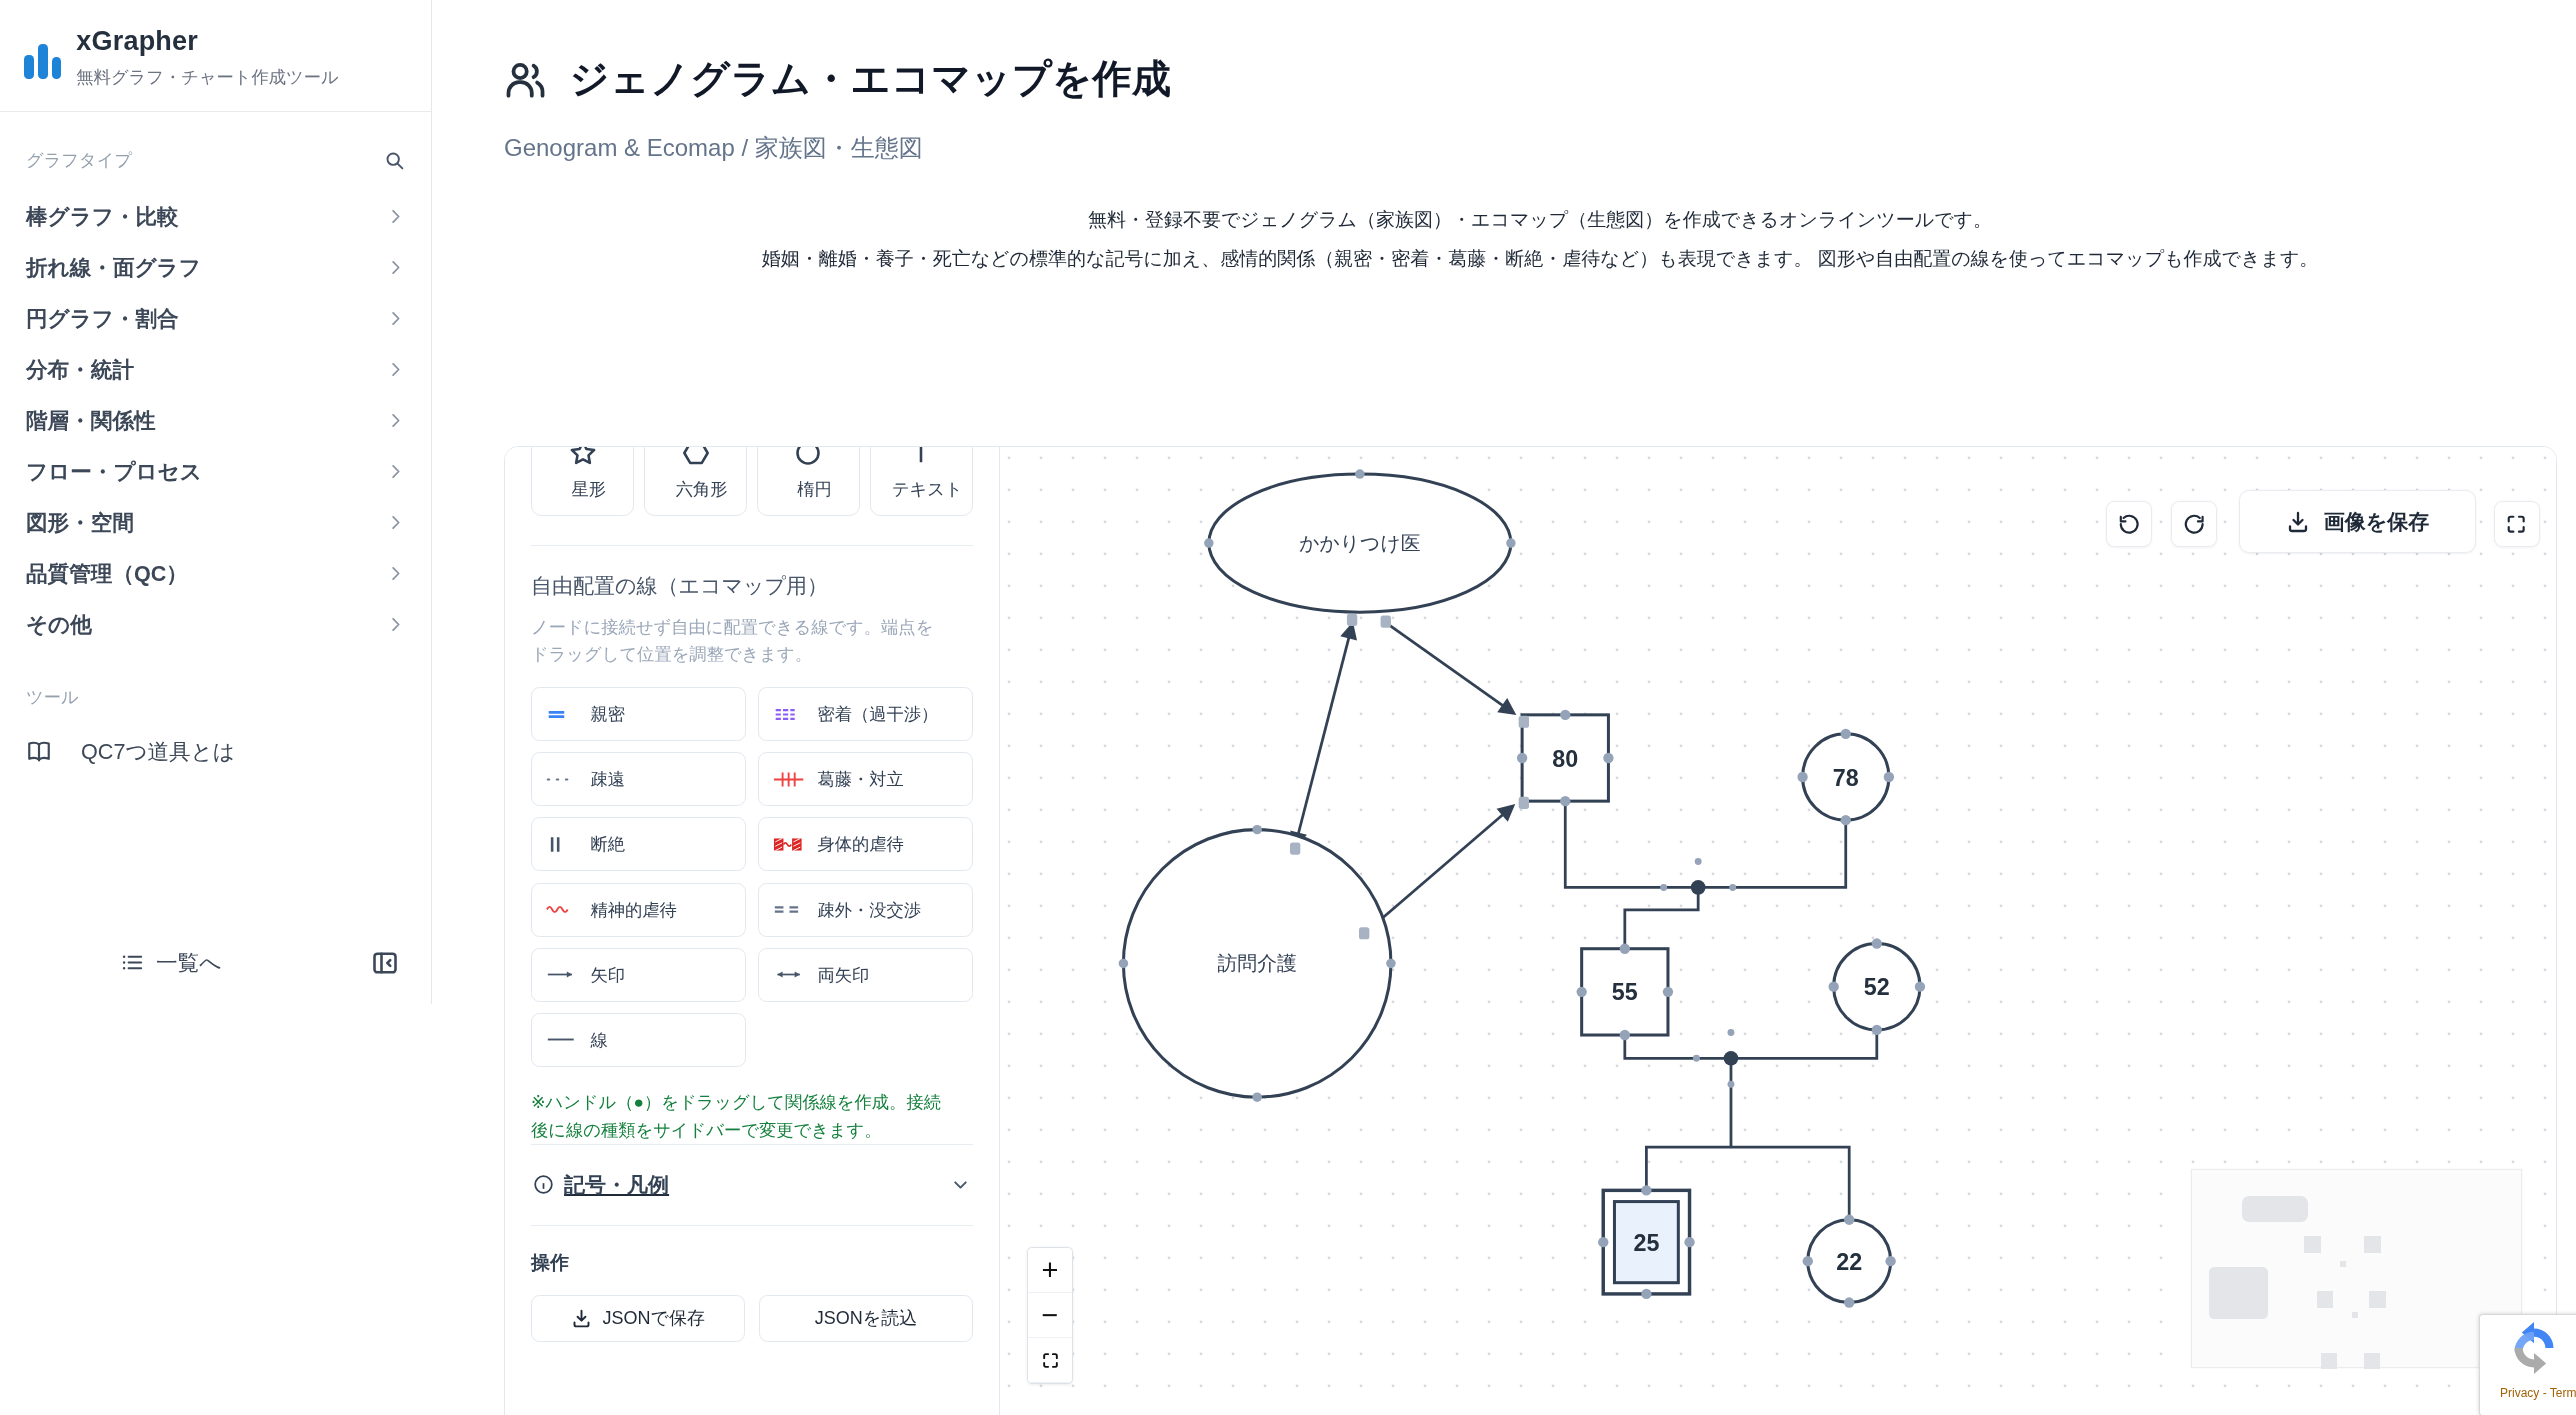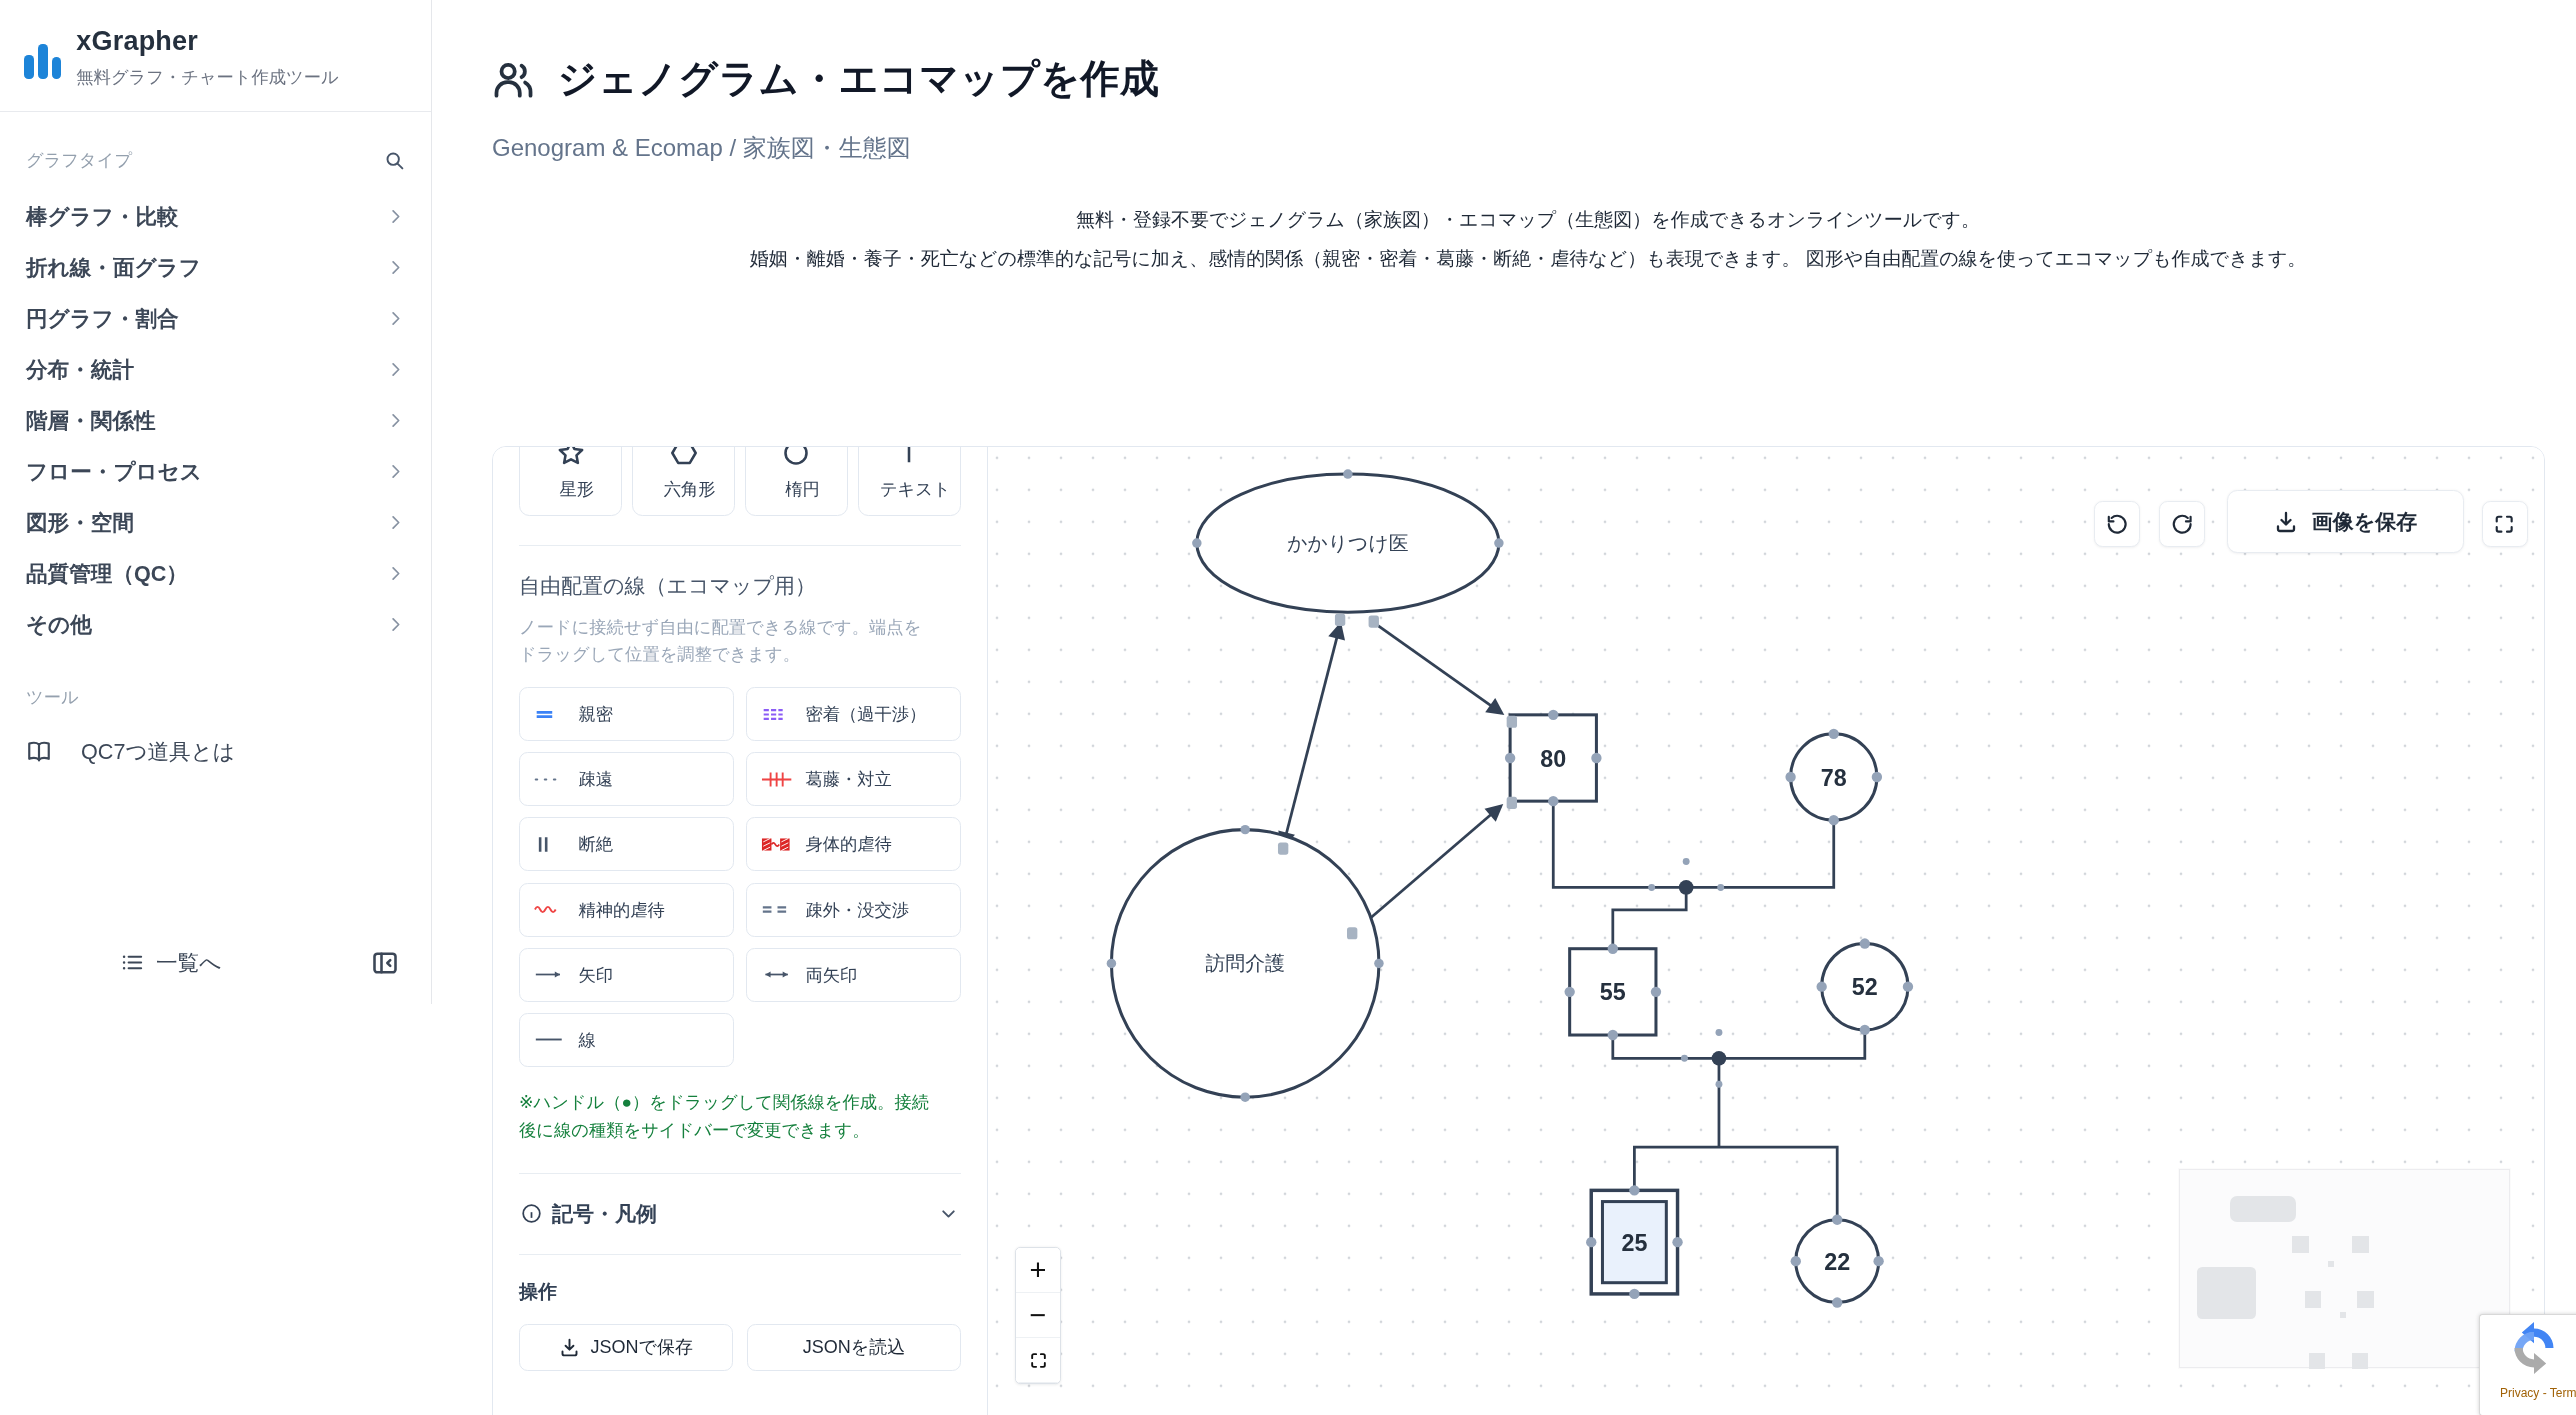--- a/index.html
+++ b/index.html
@@ -1,18 +1,18 @@
 <!DOCTYPE html>
 <html style="font-size:14px"><head>
 <meta charset="utf-8">
 <style>
   * { margin:0; padding:0; box-sizing:border-box; }
   html,body { width:2576px; height:1416px; overflow:hidden; background:#fff;
     font-family:"Liberation Sans","DejaVu Sans",sans-serif; color:#1f2937; }
-  .app { position:relative; width:2576px; height:1004px; display:flex; }
+  .app { position:relative; width:2576px; height:1004px; display:flex;gap:12px; }
 
   
   .sidebar { position:relative; width:432px; height:100%; flex:0 0 432px;
     border-right:0.9px solid #e5e7eb; background:#fff; padding:26px 26px 0 26px; }
   .logo-row { display:flex; align-items:flex-start; gap:14px; padding-left:0; }
   .logo-icon { width:38px; height:41px; display:flex; align-items:flex-end; gap:4.3px; margin-top:12px; margin-left:-1.7px; }
   .logo-icon i { display:block; width:9.5px; border-radius:4.3px; background:#1d84d8; }
   .logo-icon i:nth-child(1){ height:24px; } .logo-icon i:nth-child(2){ height:35px; } .logo-icon i:nth-child(3){ height:21.6px; }
   .app-name { font-size:27px; font-weight:700; color:#25303e; letter-spacing:0.2px; }
   .tagline { font-size:17.3px; color:#6b7280; margin-top:7.8px; }
@@ -54,22 +54,22 @@
   .shape-btn span { font-size:17.3px; color:#334155;margin-left:12px; }
   .tp-divider { border-top:0.9px solid #e8edf2; margin-top:29px; }
   .fl-title { margin-top:26px; font-size:21px; color:#475569; }
   .fl-desc { margin-top:14px; font-size:17.3px; line-height:27px; color:#9aa7b8; width:414px; }
   .lbtn-grid { margin-top:19px; display:grid; grid-template-columns:1fr 1fr; gap:11.2px 12px; }
   .lbtn { height:54px; border:0.9px solid #e2e8f0; border-radius:8.6px; background:#fff;
     display:flex; align-items:center; gap:10.4px; padding:0 13px; cursor:pointer; }
   .lbtn svg { width:35px; height:19px; flex:0 0 35px; }
   .lbtn span { font-size:17.3px; color:#334155; white-space:nowrap; }
   .fl-note { margin-top:21px; font-size:17.3px; line-height:28px; color:#15803d; width:423px; }
-  .legend-row { margin-top:29px; border-top:0.9px solid #e8edf2; border-bottom:0.9px solid #e8edf2;
-    padding:26px 1.7px; display:flex; align-items:center; cursor:pointer; }
+  .legend-row { border-top:0.9px solid #e8edf2; border-bottom:0.9px solid #e8edf2;
+    padding:26px 1.7px; display:flex; align-items:center; cursor:pointer;text-decoration:underline; }
   .legend-row svg.info { width:21px; height:21px; stroke:#334155; fill:none; stroke-width:2; }
   .legend-title { font-size:21px; font-weight:700; color:#334155; margin-left:10.4px; }
   .legend-row svg.dchev { width:21px; height:21px; stroke:#475569; fill:none; stroke-width:2.2; margin-left:auto; stroke-linecap:round; stroke-linejoin:round; }
   .ops-title { margin-top:24px; font-size:19px; font-weight:700; color:#334155; }
   .ops-row { margin-top:19px; display:flex; gap:14px; }
   .ops-btn { flex:1; height:47px; border:0.9px solid #e2e8f0; border-radius:8.6px; background:#fff;
     display:flex; align-items:center; justify-content:center; gap:10.4px; font-size:18px; color:#1f2937; cursor:pointer; }
   .ops-btn svg { width:21px; height:21px; stroke:#1f2937; fill:none; stroke-width:2.2; stroke-linecap:round; stroke-linejoin:round; }
 
   

